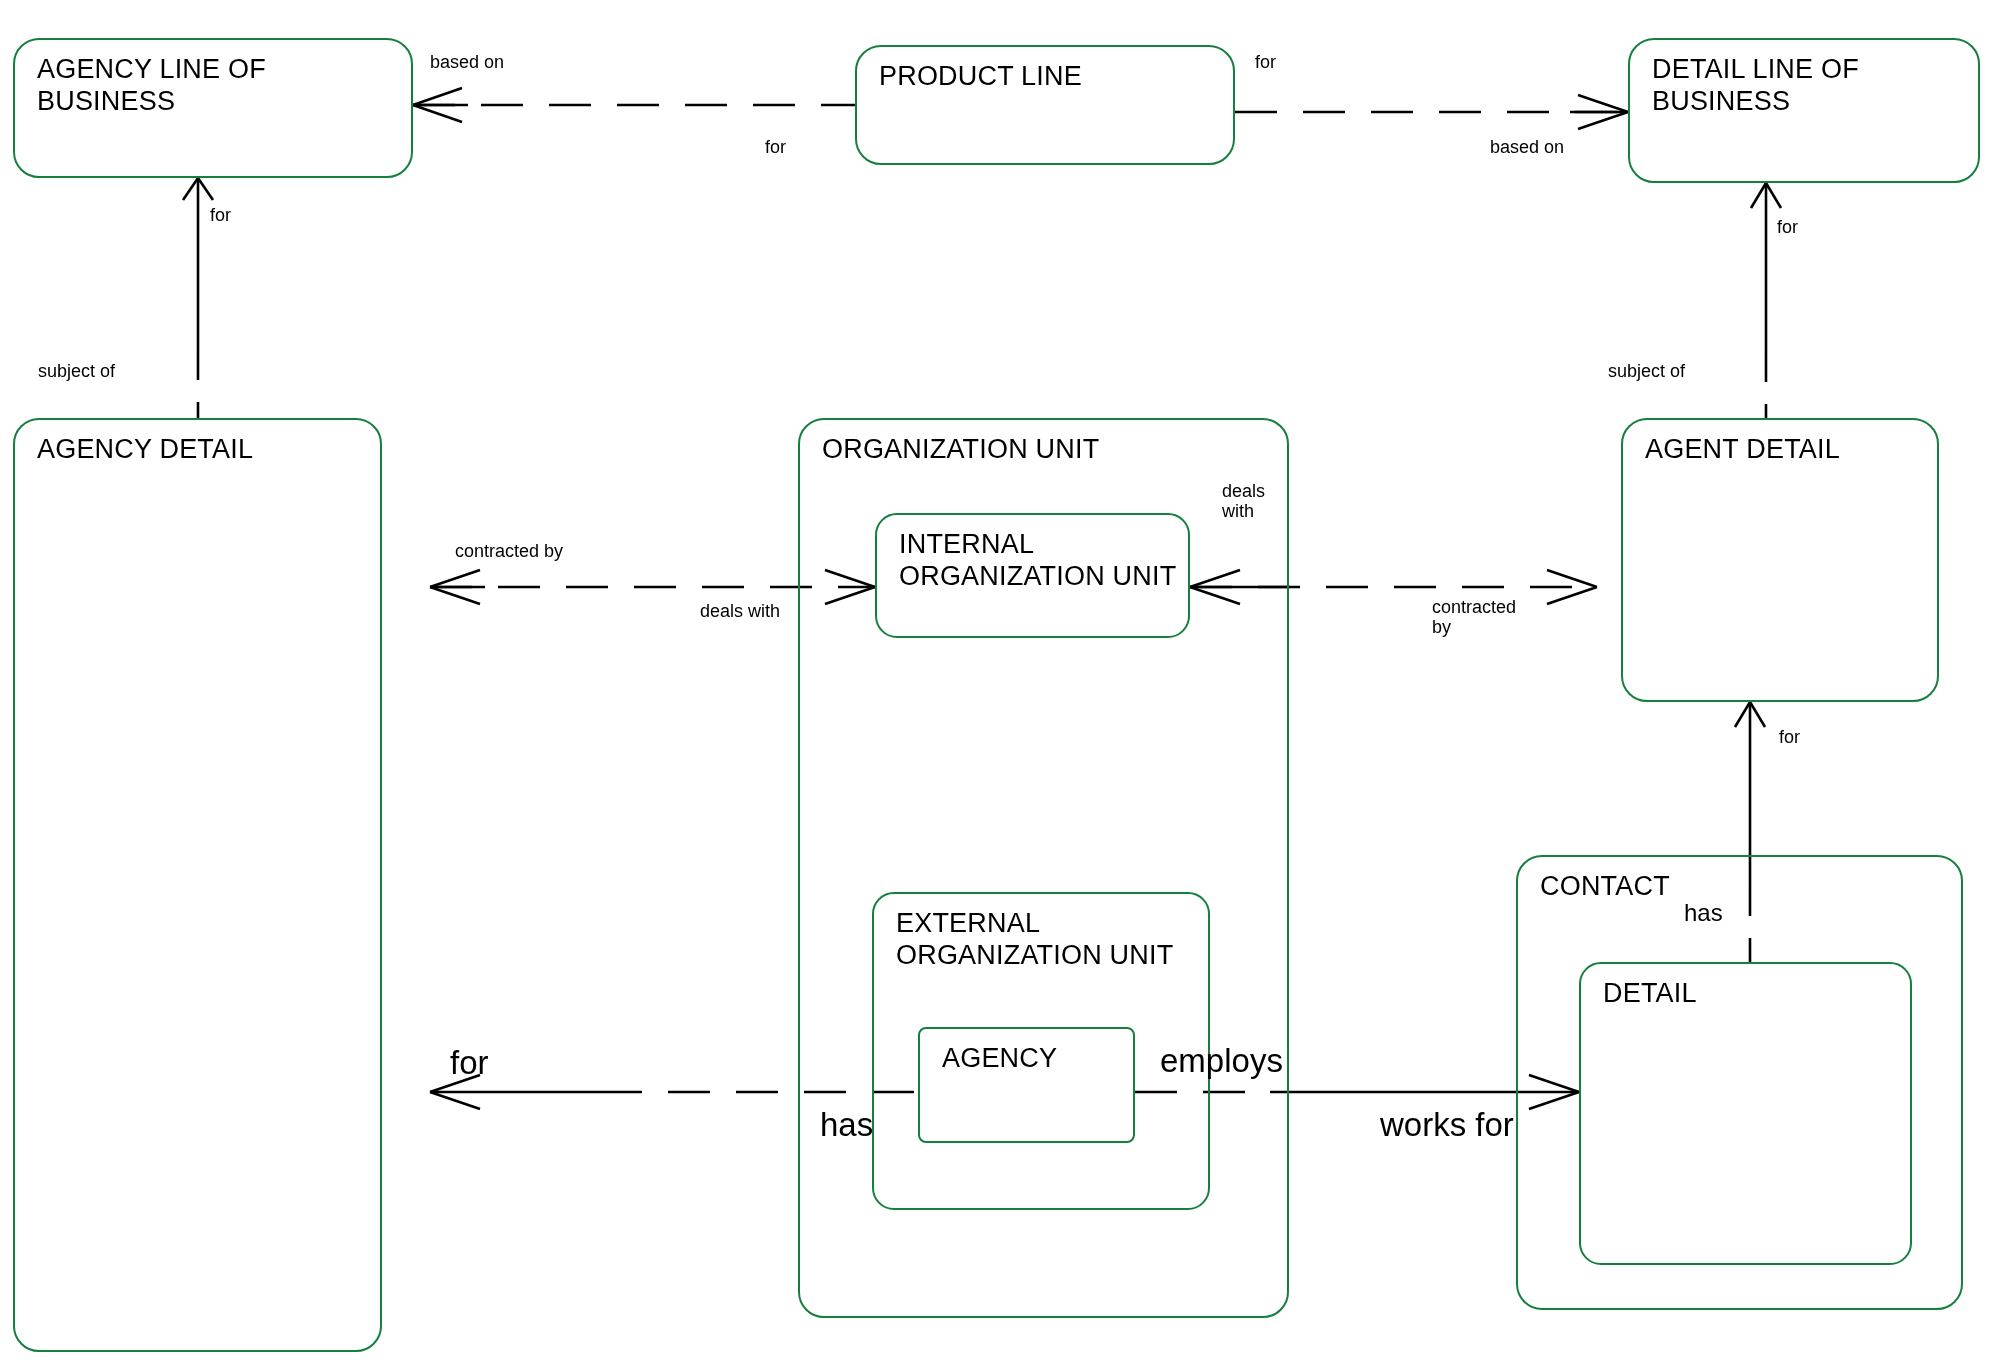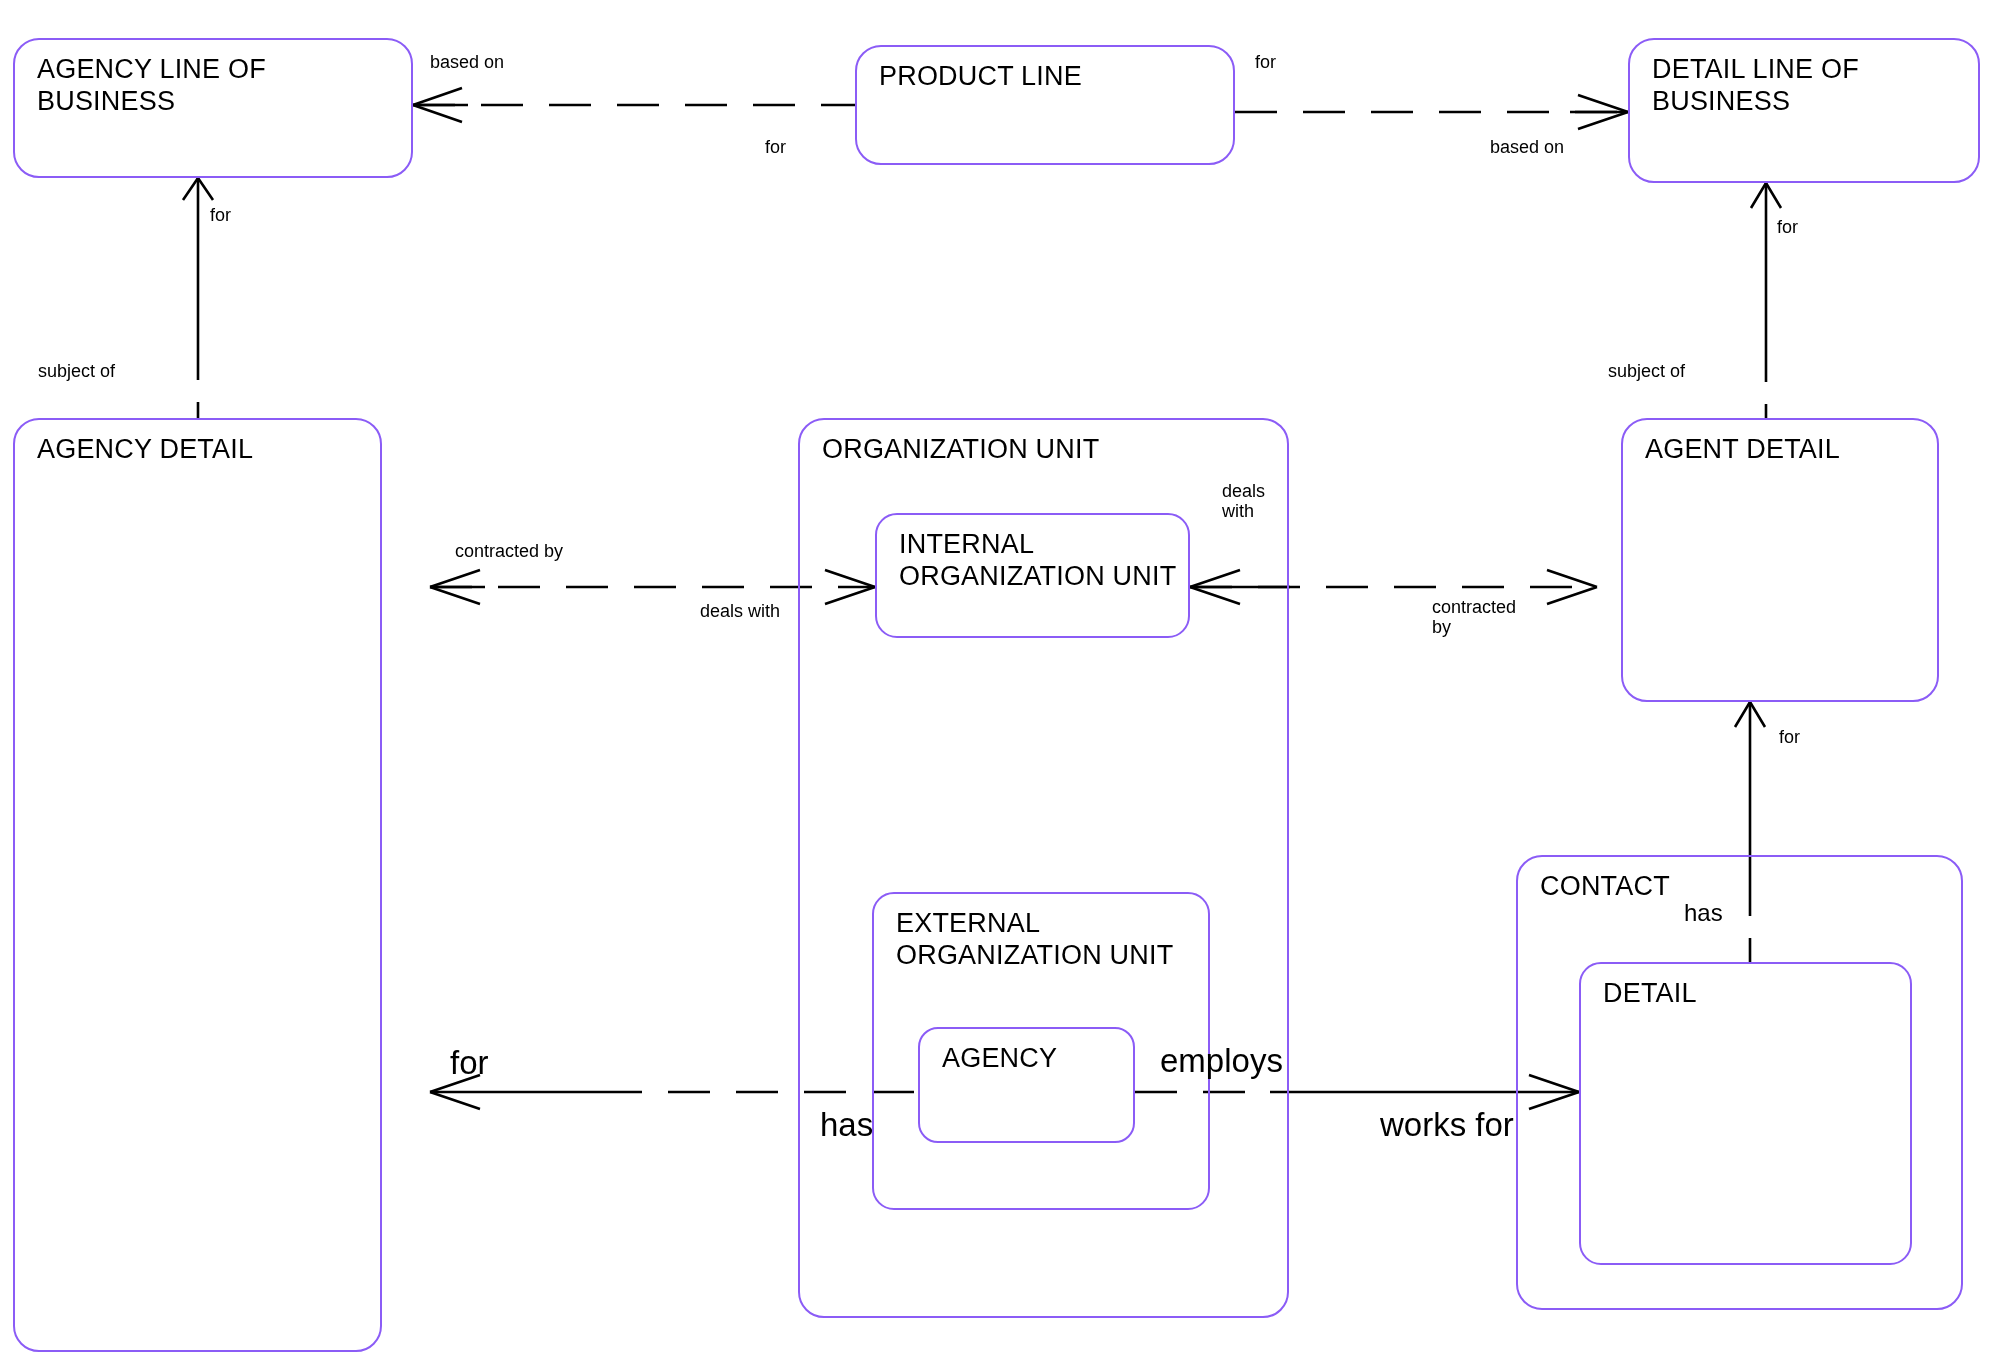--- a/index.html
+++ b/index.html
@@ -1,25 +1,25 @@
 <!DOCTYPE html>
 <html><head>
 <meta charset="utf-8">
 <style>
   html,body{margin:0;padding:0;background:#ffffff;}
   body{width:1995px;height:1360px;overflow:hidden;
        font-family:"Liberation Sans", sans-serif;}
   #canvas{position:relative;width:1995px;height:1360px;background:#fff;}
   svg#wires{position:absolute;left:0;top:0;width:1995px;height:1360px;}
-  .entity{position:absolute;box-sizing:border-box;border:2px solid #8b5cf6;
+  .entity{position:absolute;box-sizing:border-box;border:2px solid #15803d;
           background:transparent;border-radius:26px;}
   .entity .etitle{position:absolute;left:22px;top:14px;font-size:27px;
           color:#000;line-height:1.18;white-space:pre-line;letter-spacing:0.2px;}
   .entity.sub{border-radius:22px;}
-  .entity.sub2{border-radius:20px;}
+  .entity.sub2{border-radius:8px;}
   .lbl{position:absolute;font-size:18px;color:#000;line-height:1.1;
        white-space:pre-line;}
   .lbl.big{font-size:33px;}
   .lbl.sm{font-size:24px;}
 </style>
 </head>
 <body>
 
 <div id="canvas">
 

